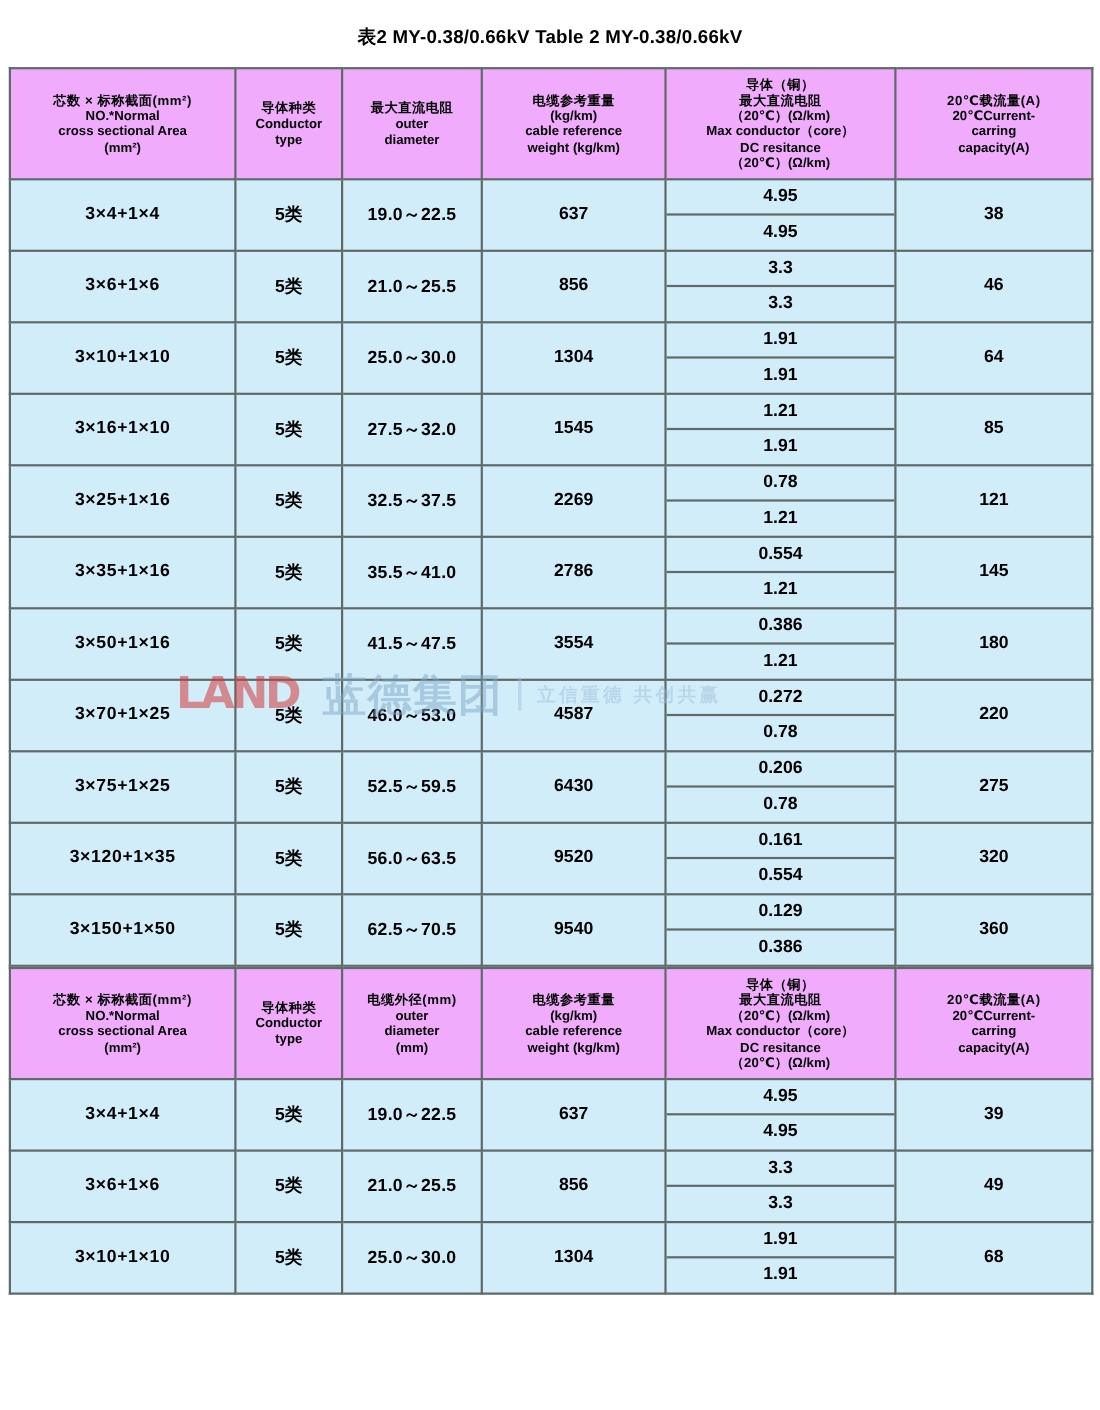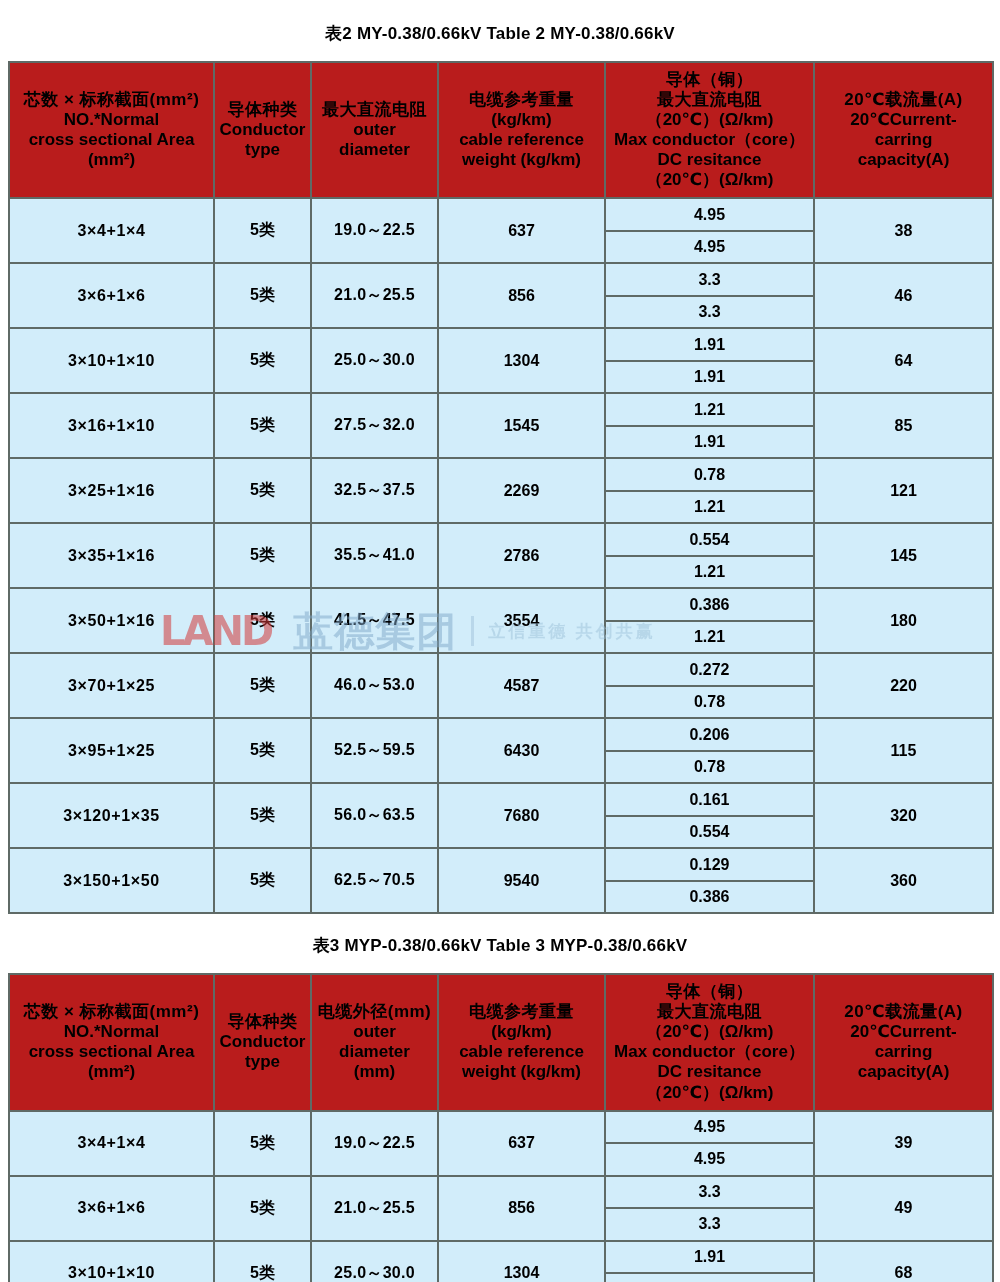--- a/index.html
+++ b/index.html
@@ -45,22 +45,22 @@
     padding: 0;
     margin: 0;
     text-align: center;
     vertical-align: middle;
     background: #d2edfa;
     font-weight: bold;
   }
 
   
   table.cable thead th {
-    background: #b91c1c;
-    font-size: 17px;
+    background: #f0abfc;
+    font-size: 12px;
     line-height: 1.18;
     font-weight: bold;
     padding: 7px 2px;
   }
   thead th .ln { display: block; white-space: nowrap; }
   thead th .ln.cjk { letter-spacing: 0.5px; }
 
   
   table.cable tbody td {
     font-size: 16px;
@@ -285,37 +285,37 @@
           <td class="wt">4587</td>
           <td class="res">
             <span class="res-inner">
               <span class="r top">0.272</span>
               <span class="r bot">0.78</span>
             </span>
           </td>
           <td>220</td>
         </tr>
         <tr>
-          <td class="spec">3×95+1×25</td>
+          <td class="spec">3×75+1×25</td>
           <td class="ctype">5类</td>
           <td class="odia">52.5～59.5</td>
           <td class="wt">6430</td>
           <td class="res">
             <span class="res-inner">
               <span class="r top">0.206</span>
               <span class="r bot">0.78</span>
             </span>
           </td>
-          <td>115</td>
+          <td>275</td>
         </tr>
         <tr>
           <td class="spec">3×120+1×35</td>
           <td class="ctype">5类</td>
           <td class="odia">56.0～63.5</td>
-          <td class="wt">7680</td>
+          <td class="wt">9520</td>
           <td class="res">
             <span class="res-inner">
               <span class="r top">0.161</span>
               <span class="r bot">0.554</span>
             </span>
           </td>
           <td>320</td>
         </tr>
         <tr>
           <td class="spec">3×150+1×50</td>
@@ -326,21 +326,20 @@
             <span class="res-inner">
               <span class="r top">0.129</span>
               <span class="r bot">0.386</span>
             </span>
           </td>
           <td>360</td>
         </tr>
       </tbody>
   </table>
 
-  <div class="table-title" id="title-table3">表3  MYP-0.38/0.66kV  Table 3 MYP-0.38/0.66kV</div>
 
   <table class="cable" id="table3">
     <colgroup>
       <col style="width:205px">
         <col style="width:97px">
         <col style="width:127px">
       <col style="width:167px">
         <col style="width:209px">
         <col style="width:179px">
     </colgroup>

